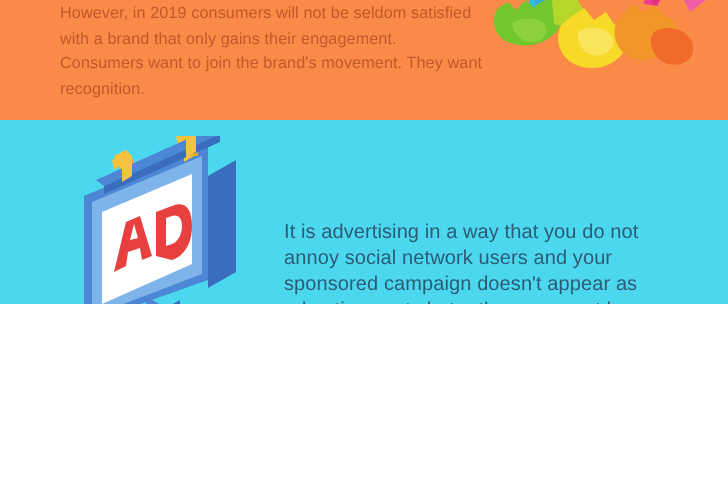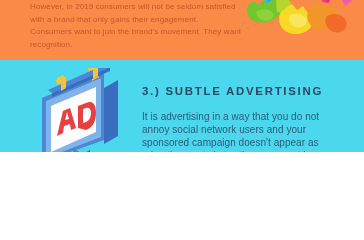--- a/index.html
+++ b/index.html
@@ -170,19 +170,18 @@
 
     <path d="M22 22 L80 -4 L84 -1 L26 25 Z" fill="#4C86D4"></path>
     <path d="M26 25 L84 -1 L84 3 L26 29 Z" fill="#3A6DBE"></path>
 
     <g>
       <path d="M31 10 L37 7 L40 10 L40 20 L35 23 L35 13 L32 15 Z" fill="#F7C23E"></path>
       <path d="M63 -2 L69 -5 L72 -2 L72 8 L67 11 L67 1 L64 3 Z" fill="#F7C23E"></path>
     </g>
   </svg>
 
-  <div id="section-heading">3.) SUBTLE ADVERTISING</div>
 
   <div id="section-body">It is advertising in a way that you do not annoy social network users and your sponsored campaign doesn't appear as advertisements but rather as a post by some friend. You have to go stealth.</div>
 
   <div class="band" id="band-orange-bottom"></div>
 
 </div>
 
 </body></html>

